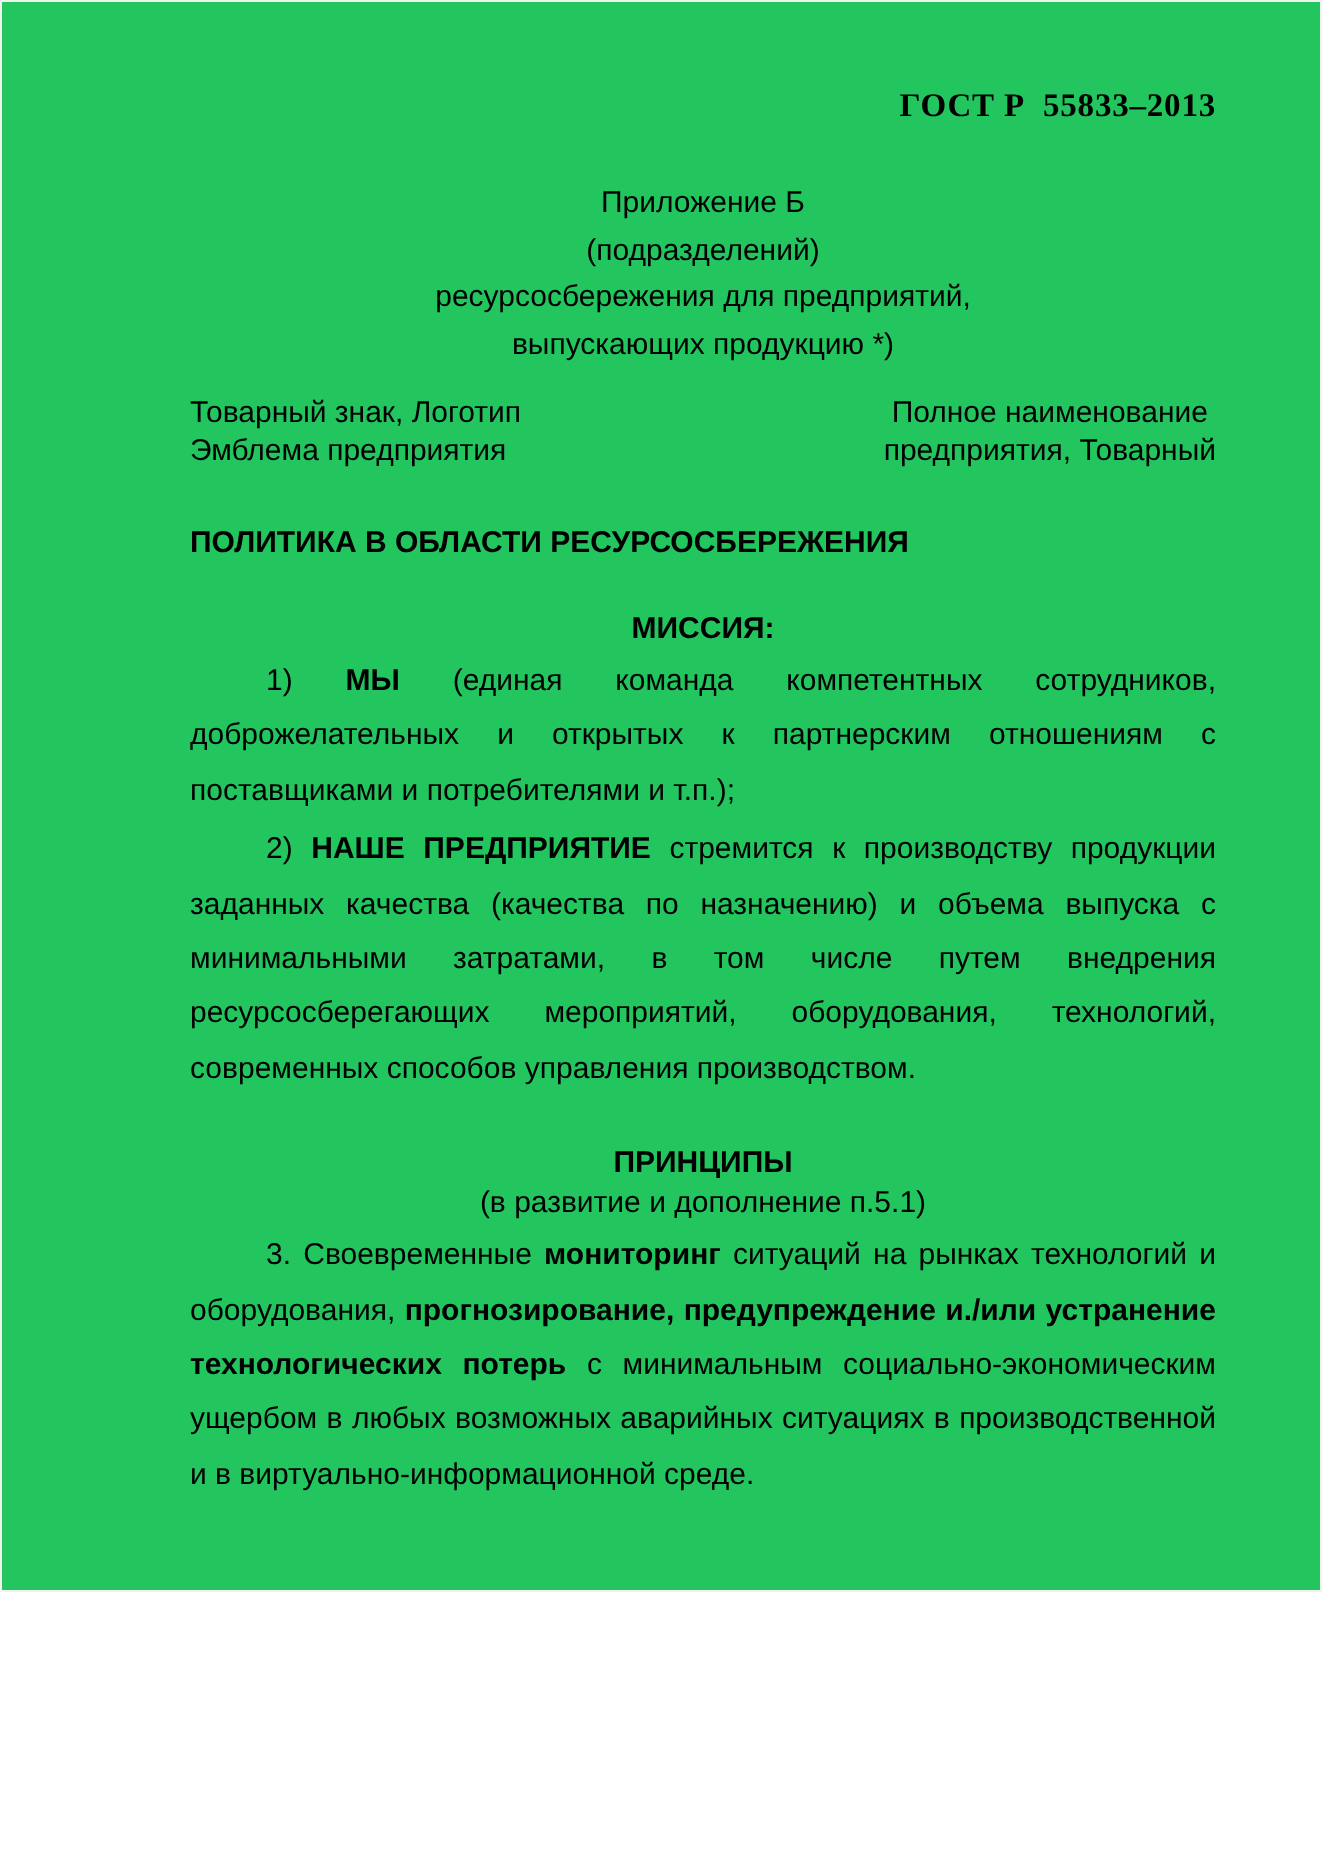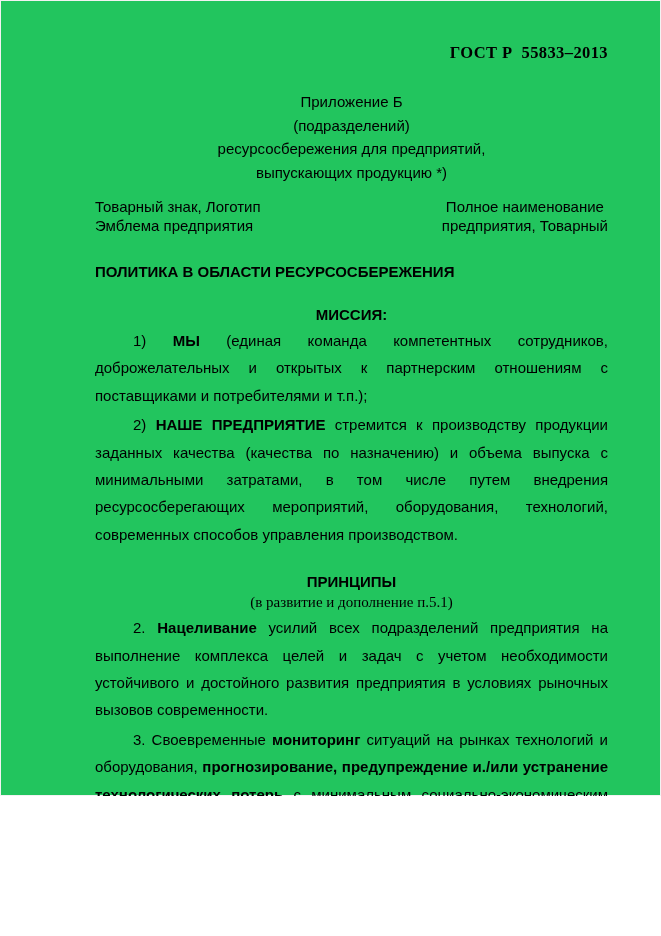--- a/index.html
+++ b/index.html
@@ -60,21 +60,20 @@
     margin: 23px 0 0 0;
     text-align: center;
     font-size: 15px;
     font-weight: 700;
     line-height: 20px;
   }
   .section-note {
     text-align: center;
     line-height: 20px;
     margin: 0;
-    font-family: Liberation Serif, serif;
   }
   .principles-block { margin-top: 10px; }
   
   .para {
     margin: 2px 0 0 0;
     text-align: justify;
     text-indent: 38px;
     line-height: 27.4px;
   }
   .para b { font-weight: 700; }
@@ -117,20 +116,19 @@
 
   <h2 class="section-heading">МИССИЯ:</h2>
 
   <p class="para"><span>1) </span><b>МЫ</b><span> (единая команда компетентных сотрудников, доброжелательных и открытых к партнерским отношениям с поставщиками и потребителями и т.п.);</span></p>
   <p class="para"><span>2)  </span><b>НАШЕ ПРЕДПРИЯТИЕ</b><span> стремится к производству продукции заданных качества (качества по назначению) и объема выпуска с минимальными затратами, в том числе путем внедрения ресурсосберегающих мероприятий, оборудования, технологий, современных способов управления производством.</span></p>
 
   <div class="principles-block">
     <h2 class="section-heading" style="margin-top:24px;">ПРИНЦИПЫ</h2>
     <div class="section-note">(в развитие и дополнение п.5.1)</div>
 
-    <p class="para"><span>2. </span><b>Нацеливание</b><span> усилий всех подразделений предприятия на выполнение комплекса целей и задач с учетом необходимости устойчивого и достойного развития предприятия в условиях рыночных вызовов современности.</span></p>
     <p class="para"><span>3. Своевременные </span><b>мониторинг</b><span> ситуаций на рынках технологий и оборудования, </span><b>прогнозирование, предупреждение и./или устранение технологических потерь</b><span> с минимальным социально-экономическим ущербом в любых возможных аварийных ситуациях в производственной и в виртуально-информационной среде.</span></p>
 
   </div>
 
   <div class="page-number">27</div>
 
 </div>
 
 </body></html>

